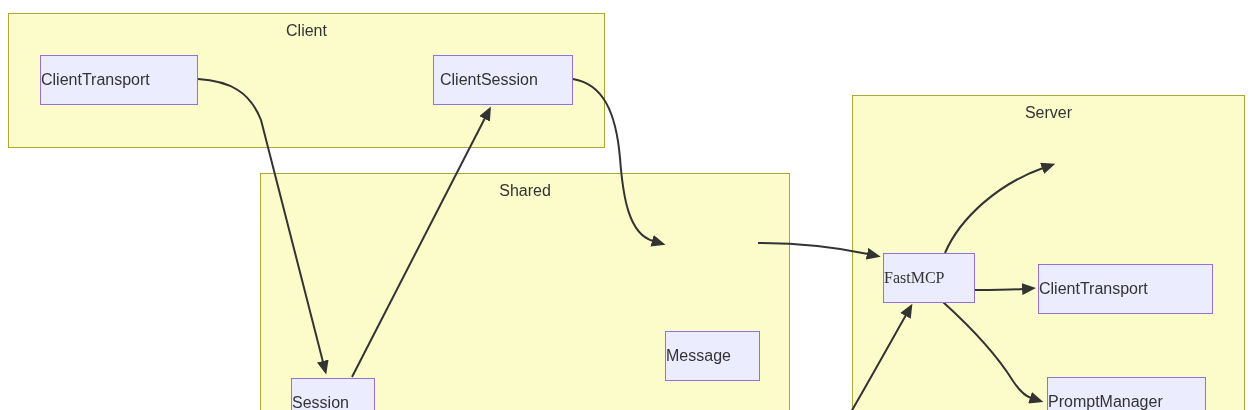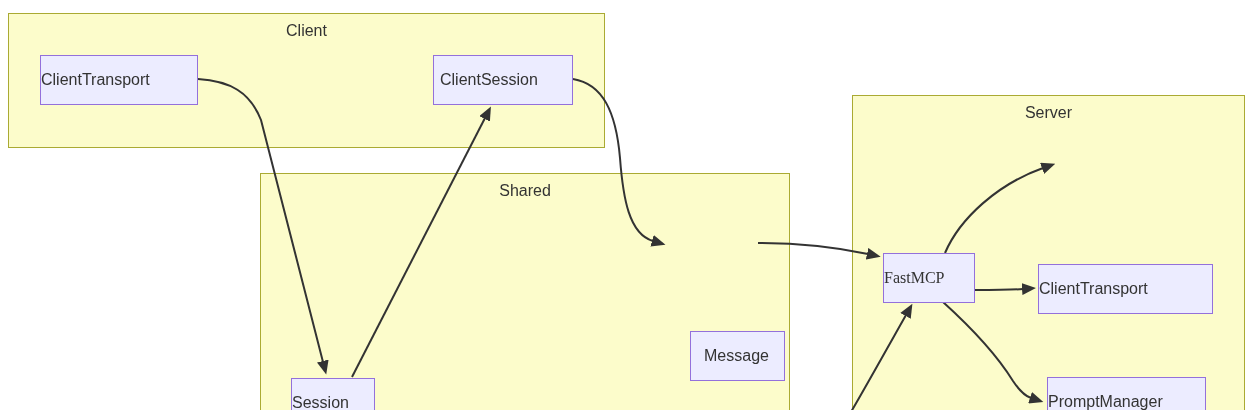--- a/index.html
+++ b/index.html
@@ -63,21 +63,21 @@
 
   <div class="node" style="left:40px; top:55px; width:158px; height:50px;">
     <span>ClientTransport</span>
   </div>
 
   <div class="node" style="left:433px; top:55px; width:140px; height:50px;padding-left:6px;">
     <span>ClientSession</span>
   </div>
 
 
-  <div class="node" style="left:690px; top:331px; width:95px; height:50px;padding-left:13px;">
+  <div class="node" style="left:665px; top:331px; width:95px; height:50px;">
     <span>Message</span>
   </div>
 
   <div class="node" style="left:291px; top:378px; width:84px; height:50px;">
     <span>Session</span>
   </div>
 
   <div class="node" style="left:883px; top:253px; width:92px; height:50px;font-family:Liberation Serif, serif;">
     <span>FastMCP</span>
   </div>

